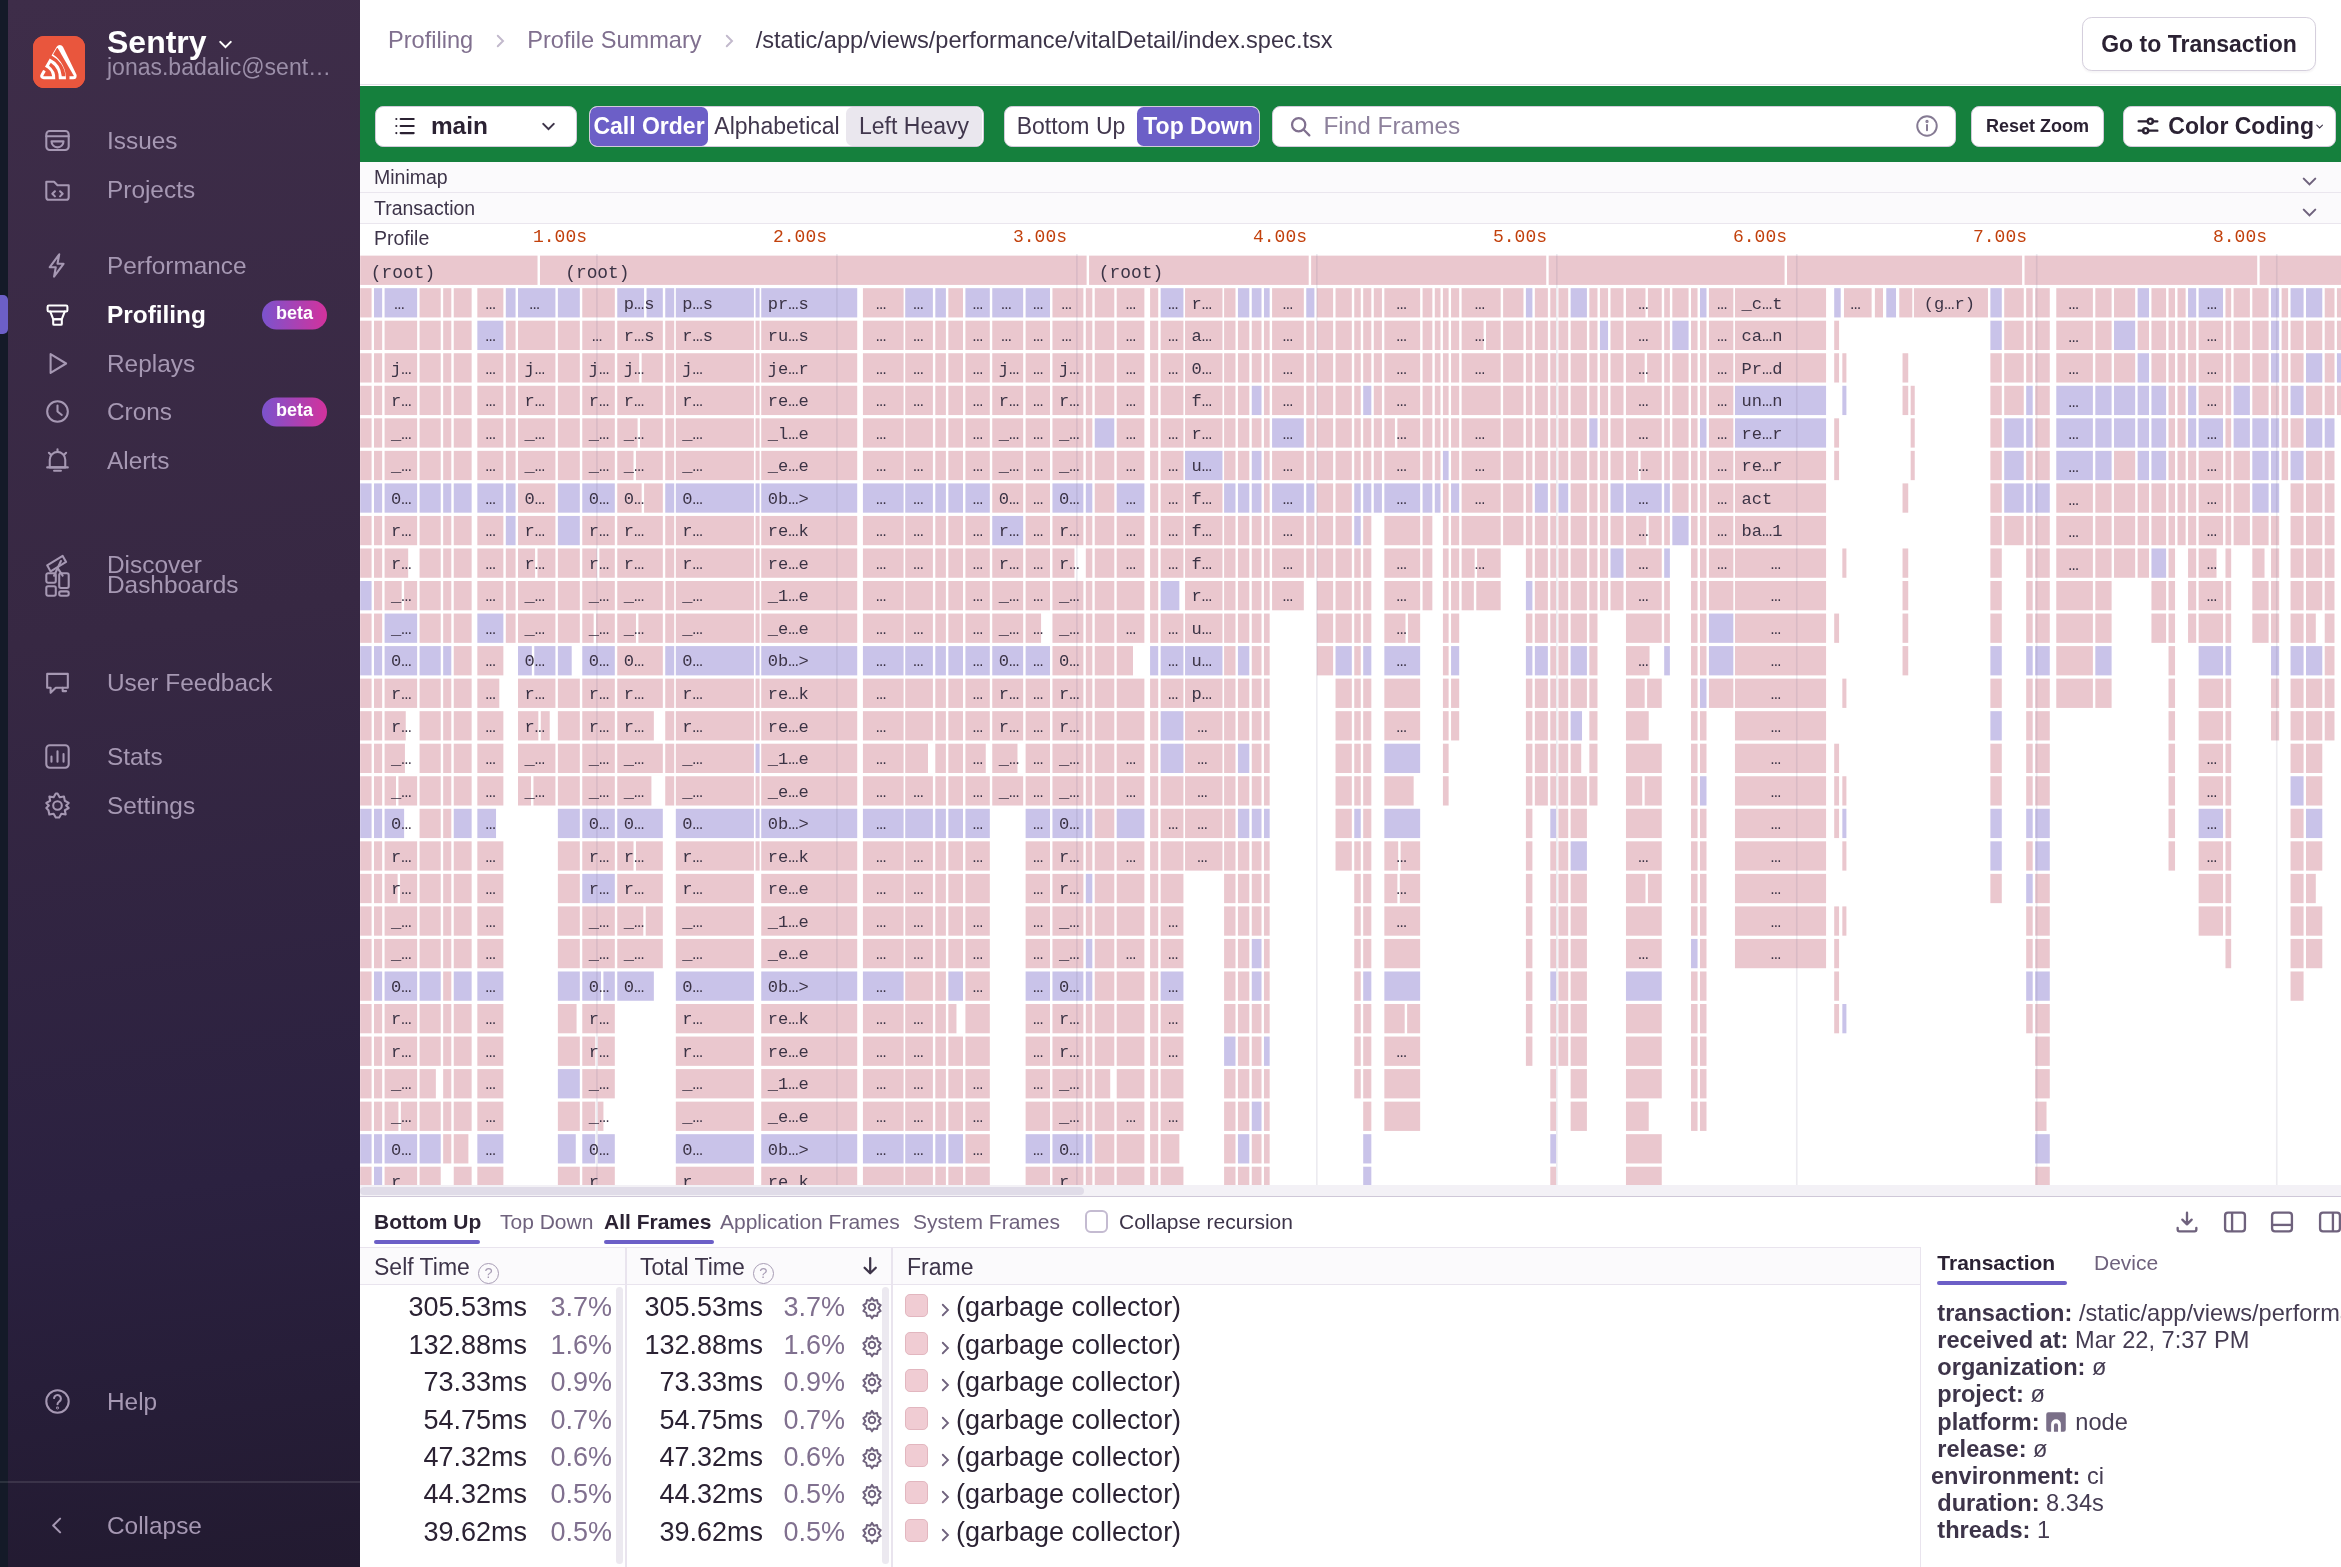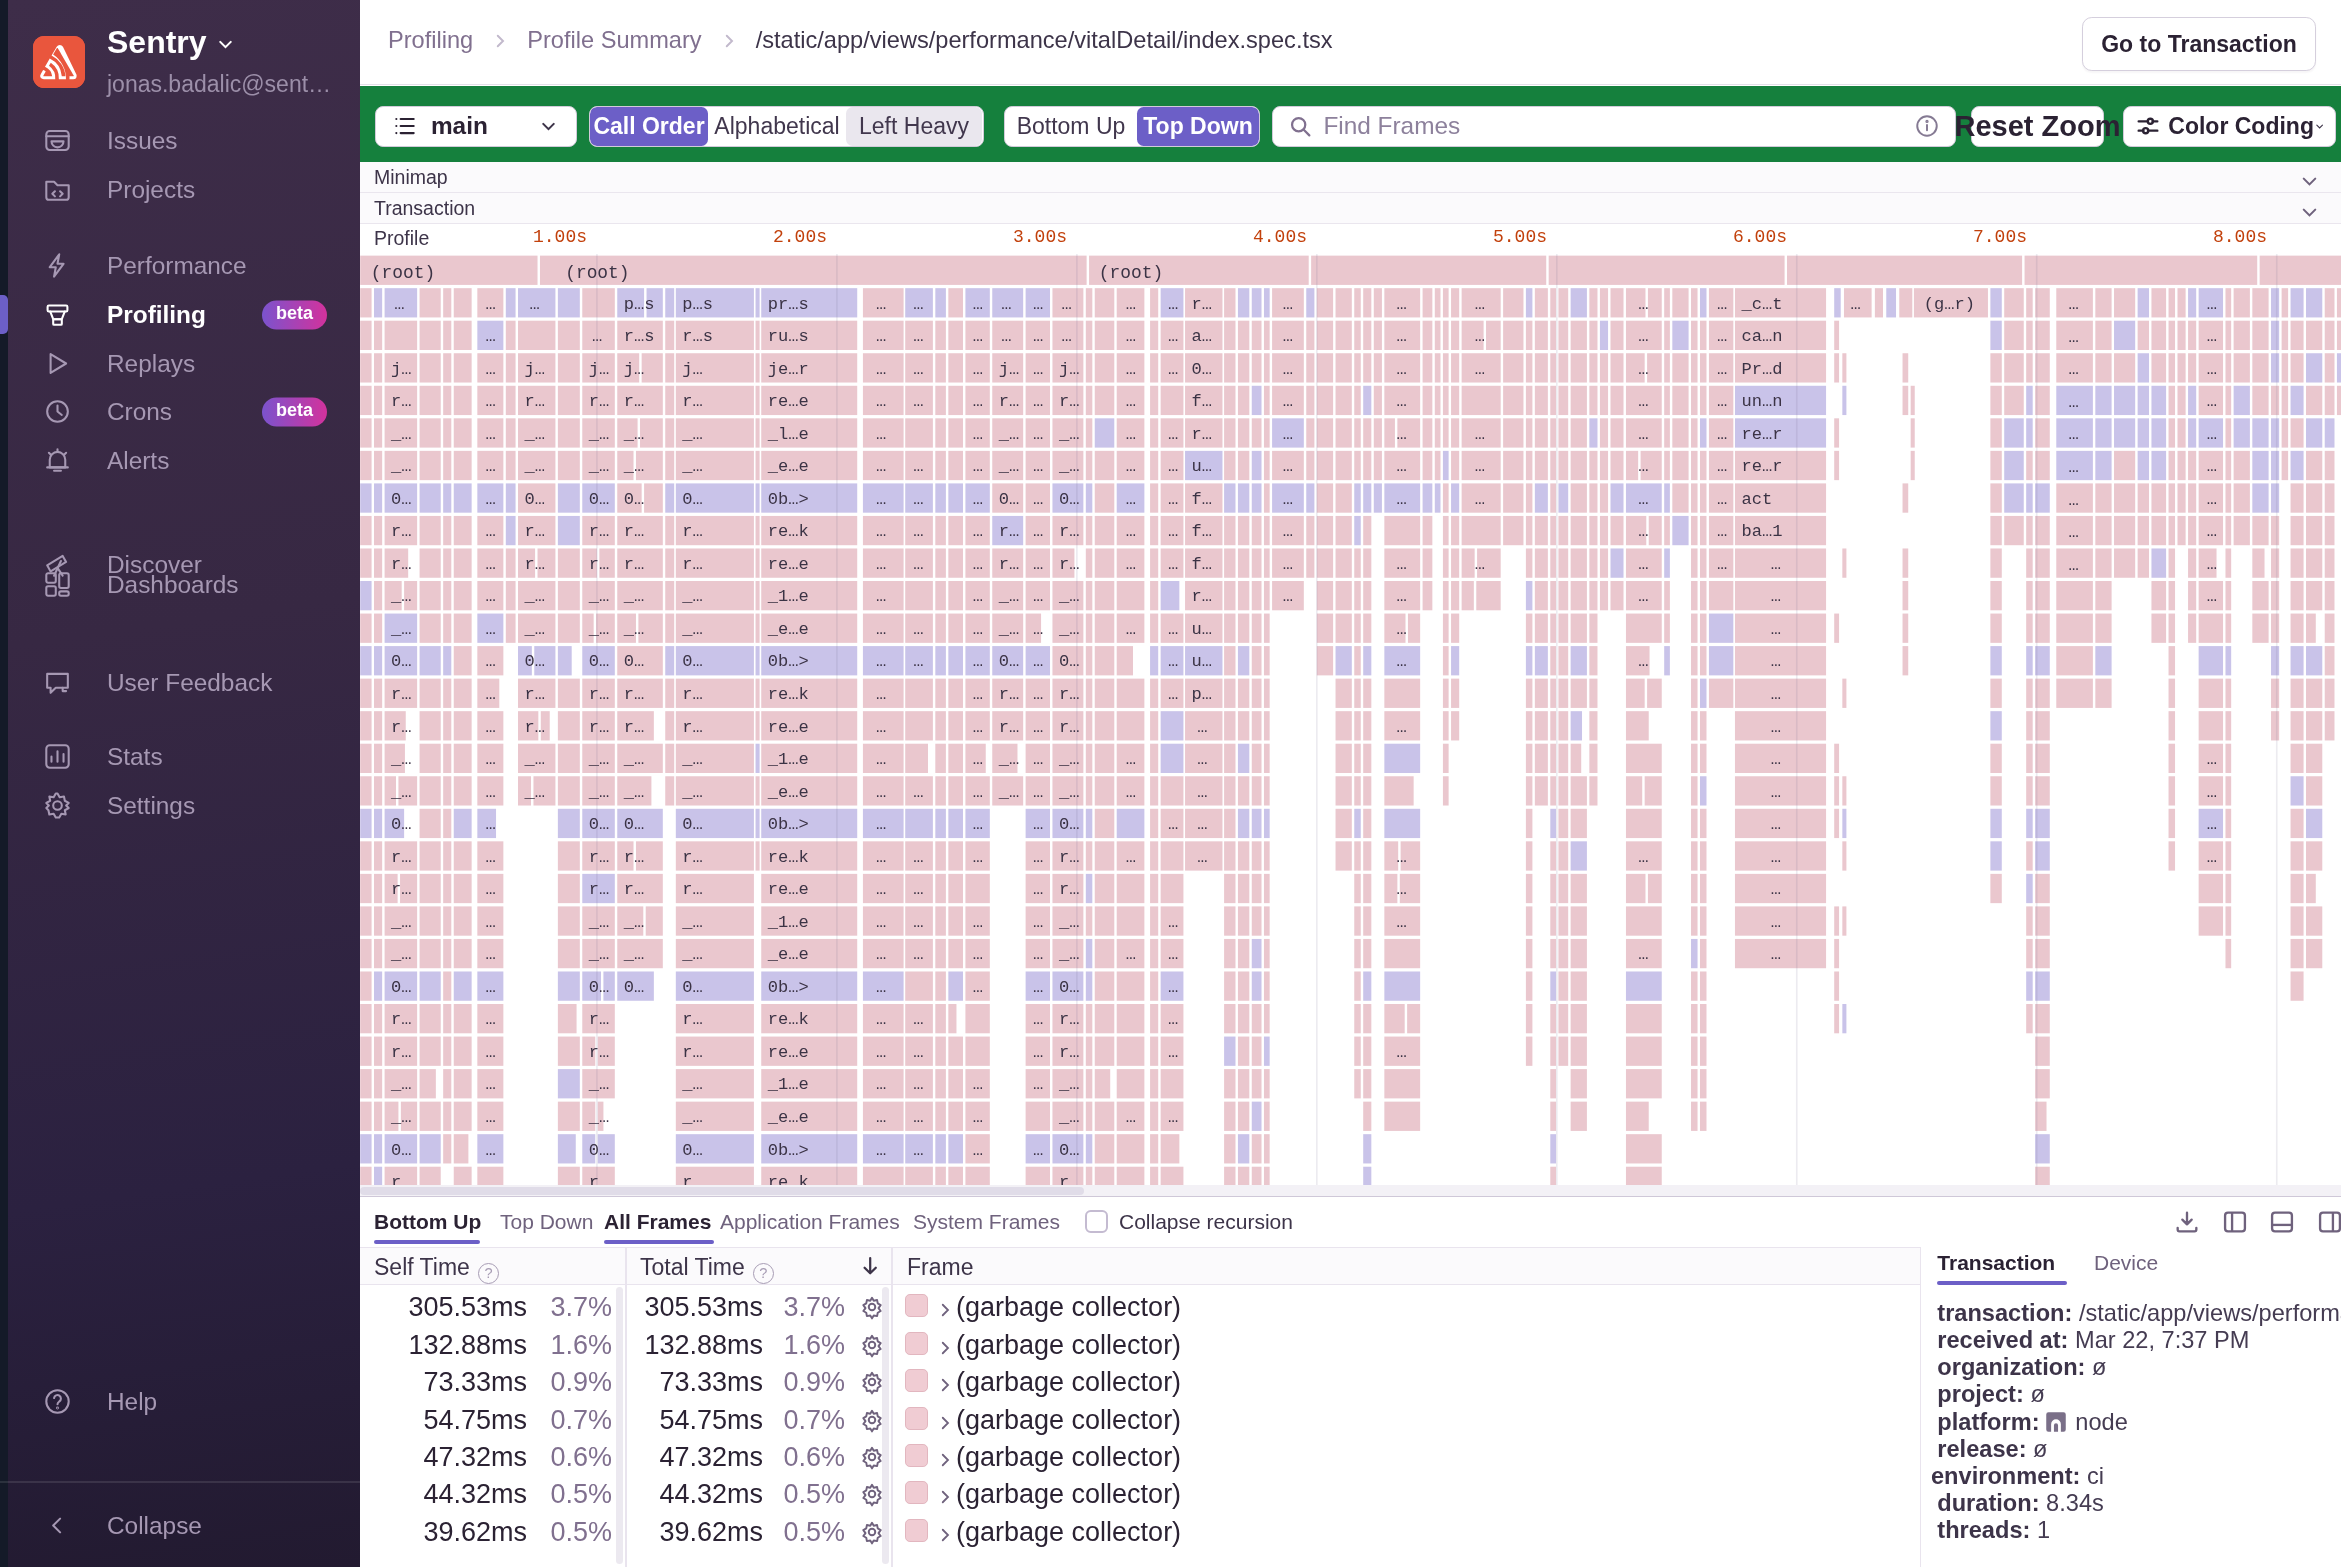--- a/index.html
+++ b/index.html
@@ -9,21 +9,21 @@
 #sidebar .edge{position:absolute;left:0;top:0;width:8.1px;height:1567px;background:#141a28}
 #actind{position:absolute;left:0;top:295px;width:8.1px;height:39px;background:#6C5FC7;border-radius:0 4.9px 4.9px 0}
 .navitem{position:absolute;left:0;width:360px;height:49px;display:flex;align-items:center;color:#a698b3;font-size:24.4px}
 .navitem .ic{position:absolute;left:39px;width:36px;height:36px;display:flex;align-items:center;justify-content:center}
 .navitem .lb{position:absolute;left:107px;white-space:nowrap}
 .navitem.active .lb{color:#fff;font-weight:700}
 .pill{position:absolute;right:33px;top:50%;transform:translateY(-50%);padding:3.3px 14px 4.9px;border-radius:813px;
  background:linear-gradient(90deg,#7b53cd,#d3329c);color:#fff;font-size:18px;font-weight:700}
 #logo{position:absolute;left:33px;top:36px;width:52px;height:52px;border-radius:11.4px;background:#e9563d}
 #orgname{position:absolute;left:107px;top:24.4px;color:#fff;font-size:32px;font-weight:700}
-#orgemail{position:absolute;left:107px;top:71px;color:#9c8fa9;font-size:23px;white-space:nowrap}
+#orgemail{position:absolute;left:107px;top:54px;color:#9c8fa9;font-size:23px;white-space:nowrap}
 #header{position:absolute;left:360px;top:0;width:1982px;height:85px;background:#fff;border-bottom:1.6px solid #e4dfe9}
 .crumb{font-size:23.6px;color:#80708f}
 .crumbcur{font-size:23.6px;color:#3d3449}
 #gototx{position:absolute;right:26px;top:17px;height:54px;width:234px;border:1.6px solid #d5cfdd;border-radius:9.8px;
  background:#fff;font-size:23px;font-weight:700;color:#2b2233;display:flex;align-items:center;justify-content:center;box-shadow:0 1.6px 1.6px rgba(40,30,60,.04)}
 #toolbar{position:absolute;left:360px;top:86px;width:1982px;height:76px;background:#15803d}
 .ctl{position:absolute;top:19.5px;height:41px;border:1.6px solid #d2cbda;border-radius:8.1px;background:#fff;
  display:flex;align-items:center;font-size:24.4px;color:#2b2233;white-space:nowrap}
 .seg{position:absolute;top:19.5px;height:41px;border:1.6px solid #d2cbda;border-radius:8.1px;background:#fff;display:flex;overflow:hidden}
 .seg .s{height:100%;display:flex;align-items:center;justify-content:center;font-size:23px;color:#41374d;white-space:nowrap}
@@ -240,21 +240,21 @@
           <path d="M15.5 15.5L21 21"></path>
         </svg>
         <span style="font-size:24.4px">Find Frames</span>
       </span>
       <svg width="26" height="26" viewBox="0 0 24 24" fill="none" stroke="#857a93" stroke-width="1.8" stroke-linecap="round">
         <circle cx="12" cy="12" r="9"></circle>
         <path d="M12 11v5"></path>
         <circle cx="12" cy="7.8" r=".6"></circle>
       </svg>
 </div>
-<div class="ctl" style="left:1611px;width:133px;justify-content:center;font-size:29px">
+<div class="ctl" style="left:1611px;width:133px;justify-content:center;font-size:18px">
       <b>Reset Zoom</b>
     </div>
 <div class="ctl" style="left:1763px;width:213px;padding:0 9.8px;justify-content:space-between;font-size:23px">
   <span style="display:flex;align-items:center;gap:6.5px">
         <svg width="28" height="28" viewBox="0 0 24 24" fill="none" stroke="#2b2233" stroke-width="2" stroke-linecap="round">
           <path d="M4 8h8M16 8h4M4 16h4M12 16h8"></path>
           <circle cx="14" cy="8" r="2.2"></circle>
           <circle cx="10" cy="16" r="2.2"></circle>
         </svg>
         <b>Color Coding</b>

